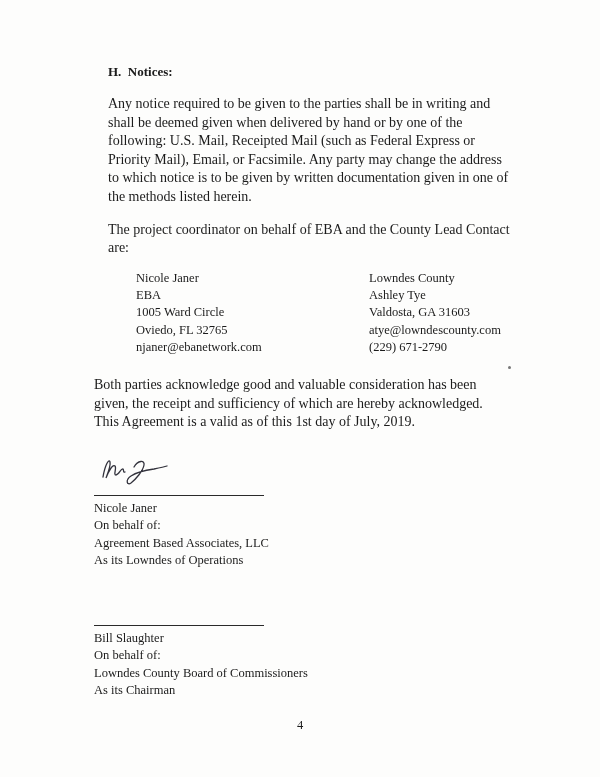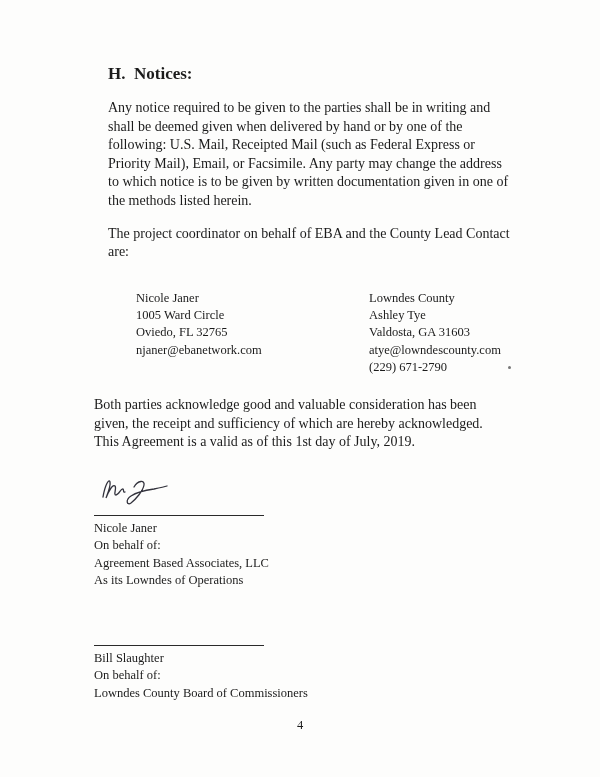--- a/index.html
+++ b/index.html
@@ -13,32 +13,32 @@
     color: #1b1b1b;
     overflow: hidden;
   }
   .doc {
     position: absolute;
     inset: 0;
     padding: 64px 88px 0 94px;
   }
   .heading {
     font-weight: bold;
-    font-size: 17px;
+    font-size: 13px;
     margin: 0 0 15px 14px;
     white-space: pre-wrap;
   }
   .para {
     font-size: 14px;
     line-height: 1.33;
     margin: 0 0 14px 14px;
     white-space: pre-wrap;
   }
   .coordinator {
-    margin-bottom: 28px;
+    margin-bottom: 12px;
   }
   .contacts {
     display: flex;
     margin: 0 0 20px 42px;
     font-size: 12.5px;
     line-height: 1.38;
   }
   .contact-col { width: 233px; }
   .contact-col.right { width: auto; }
   .contact-col div { white-space: nowrap; }
@@ -83,20 +83,21 @@
 
   <h3 class="heading">H.  Notices:</h3>
 
   <p class="para">Any notice required to be given to the parties shall be in writing and shall be deemed given when delivered by hand or by one of the following: U.S. Mail, Receipted Mail (such as Federal Express or Priority Mail), Email, or Facsimile. Any party may change the address to which notice is to be given by written documentation given in one of the methods listed herein.</p>
 
   <p class="para coordinator">The project coordinator on behalf of EBA and the County Lead Contact are:</p>
 
   <div class="contacts">
     <div class="contact-col">
       <div>Nicole Janer</div>
+      <div>EBA</div>
       <div>1005 Ward Circle</div>
       <div>Oviedo, FL 32765</div>
       <div>njaner@ebanetwork.com</div>
     </div>
     <div class="contact-col right">
       <div>Lowndes County</div>
       <div>Ashley Tye</div>
       <div>Valdosta, GA 31603</div>
       <div>atye@lowndescounty.com</div>
       <div>(229) 671-2790</div>
@@ -120,20 +121,21 @@
   </div>
 
   <div class="sig-gap"></div>
 
   <div class="sig-block">
     <div class="sig-line"></div>
     <div class="sig-name-block">
       <div>Bill Slaughter</div>
       <div>On behalf of:</div>
       <div>Lowndes County Board of Commissioners</div>
+      <div>As its Chairman</div>
     </div>
   </div>
 
 </div>
 
 <div class="artifact-dot"></div>
 
 <div class="page-number">4</div>
 
 </body></html>

